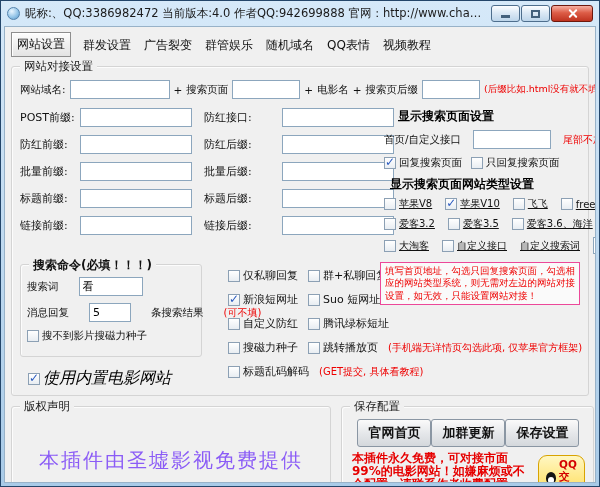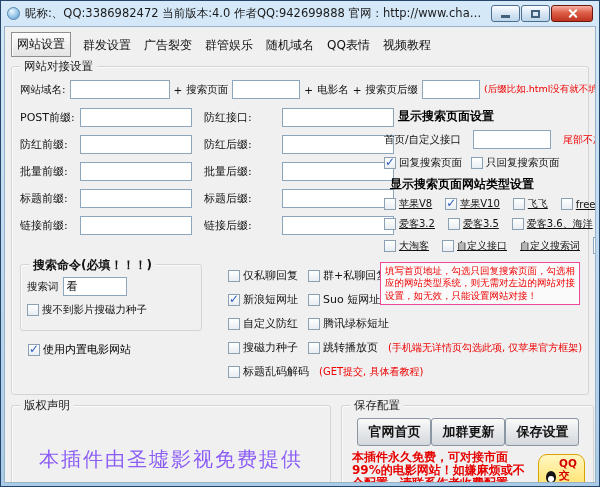--- a/index.html
+++ b/index.html
@@ -64,25 +64,25 @@
   .cbrow{display:flex;align-items:center;gap:9px;margin-bottom:6px;white-space:nowrap;}
   .cbrow.tight{gap:13px;font-size:10px;text-decoration:underline;}
   .cb{display:inline-flex;align-items:center;gap:3px;cursor:default;}
   .cb .bx{width:12px;height:12px;border:1px solid #8ca0b4;background:linear-gradient(#fff,#e8edf2);position:relative;flex:none;}
   .cb.on .bx::after{content:"✓";position:absolute;left:0;top:-3px;font-size:12px;font-weight:bold;color:#2a5abf;}
   .wordin{width:26px;height:17px;}
   
   .band{display:flex;margin-top:4px;position:relative;}
   .cmd-col{width:182px;flex:none;}
   .cmd-group{padding:12px 6px 6px 6px;font-size:10.5px;}
-  .crow{display:flex;align-items:center;gap:4px;margin-bottom:7px;white-space:nowrap;color:#111;}
+  .crow{display:flex;align-items:center;gap:20px;margin-bottom:7px;white-space:nowrap;color:#111;}
   .crow .kwin{width:64px;}
   .crow .numin{width:42px;}
   .crow .red{font-size:10px;}
-  .builtin{margin:11px 0 0 8px;font-size:11px;}
+  .builtin{margin:11px 0 0 8px;font-size:16px;font-style:italic;}
   .opts-col{flex:1;margin-left:26px;font-size:11px;padding-top:4px;}
   .orow{display:flex;align-items:center;gap:10px;margin-bottom:9px;white-space:nowrap;color:#111;}
   .orow .onote{font-size:10px;}
   .hint-box{position:absolute;right:0;top:-2px;width:200px;font-size:9.5px;line-height:1.3;
     background:#fafafa;border:1px solid #ec4899;padding:2px 4px;}
   
   .bottom-band{display:flex;gap:10px;margin-top:10px;height:102px;}
   .copy-group{width:320px;flex:none;display:flex;align-items:center;justify-content:center;}
   .copy-text{font-family:"DejaVu Serif","Liberation Serif",serif;font-size:20px;color:#8b5cf6;letter-spacing:2px;margin-top:6px;}
   .save-group{flex:1;padding:12px 8px 4px 10px;position:relative;}
@@ -249,20 +249,26 @@
 
       <div class="band">
         <div class="cmd-col">
           <div class="group cmd-group">
             <span class="glabel bold">搜索命令(必填！！！)</span>
             <div class="crow">
               <span>搜索词</span>
               <input class="txt kwin" value="看" style="">
             </div>
             <div class="crow">
+              <span>消息回复</span>
+              <input class="txt numin" value="5" style="">
+              <span>条搜索结果</span>
+              <span class="red">(可不填)</span>
+            </div>
+            <div class="crow">
               <span class="cb">
                 <span class="bx"></span>
                 <span>搜不到影片搜磁力种子</span>
               </span>
             </div>
           </div>
           <div class="builtin">
             <span class="cb on">
               <span class="bx"></span>
               <span>使用内置电影网站</span>

